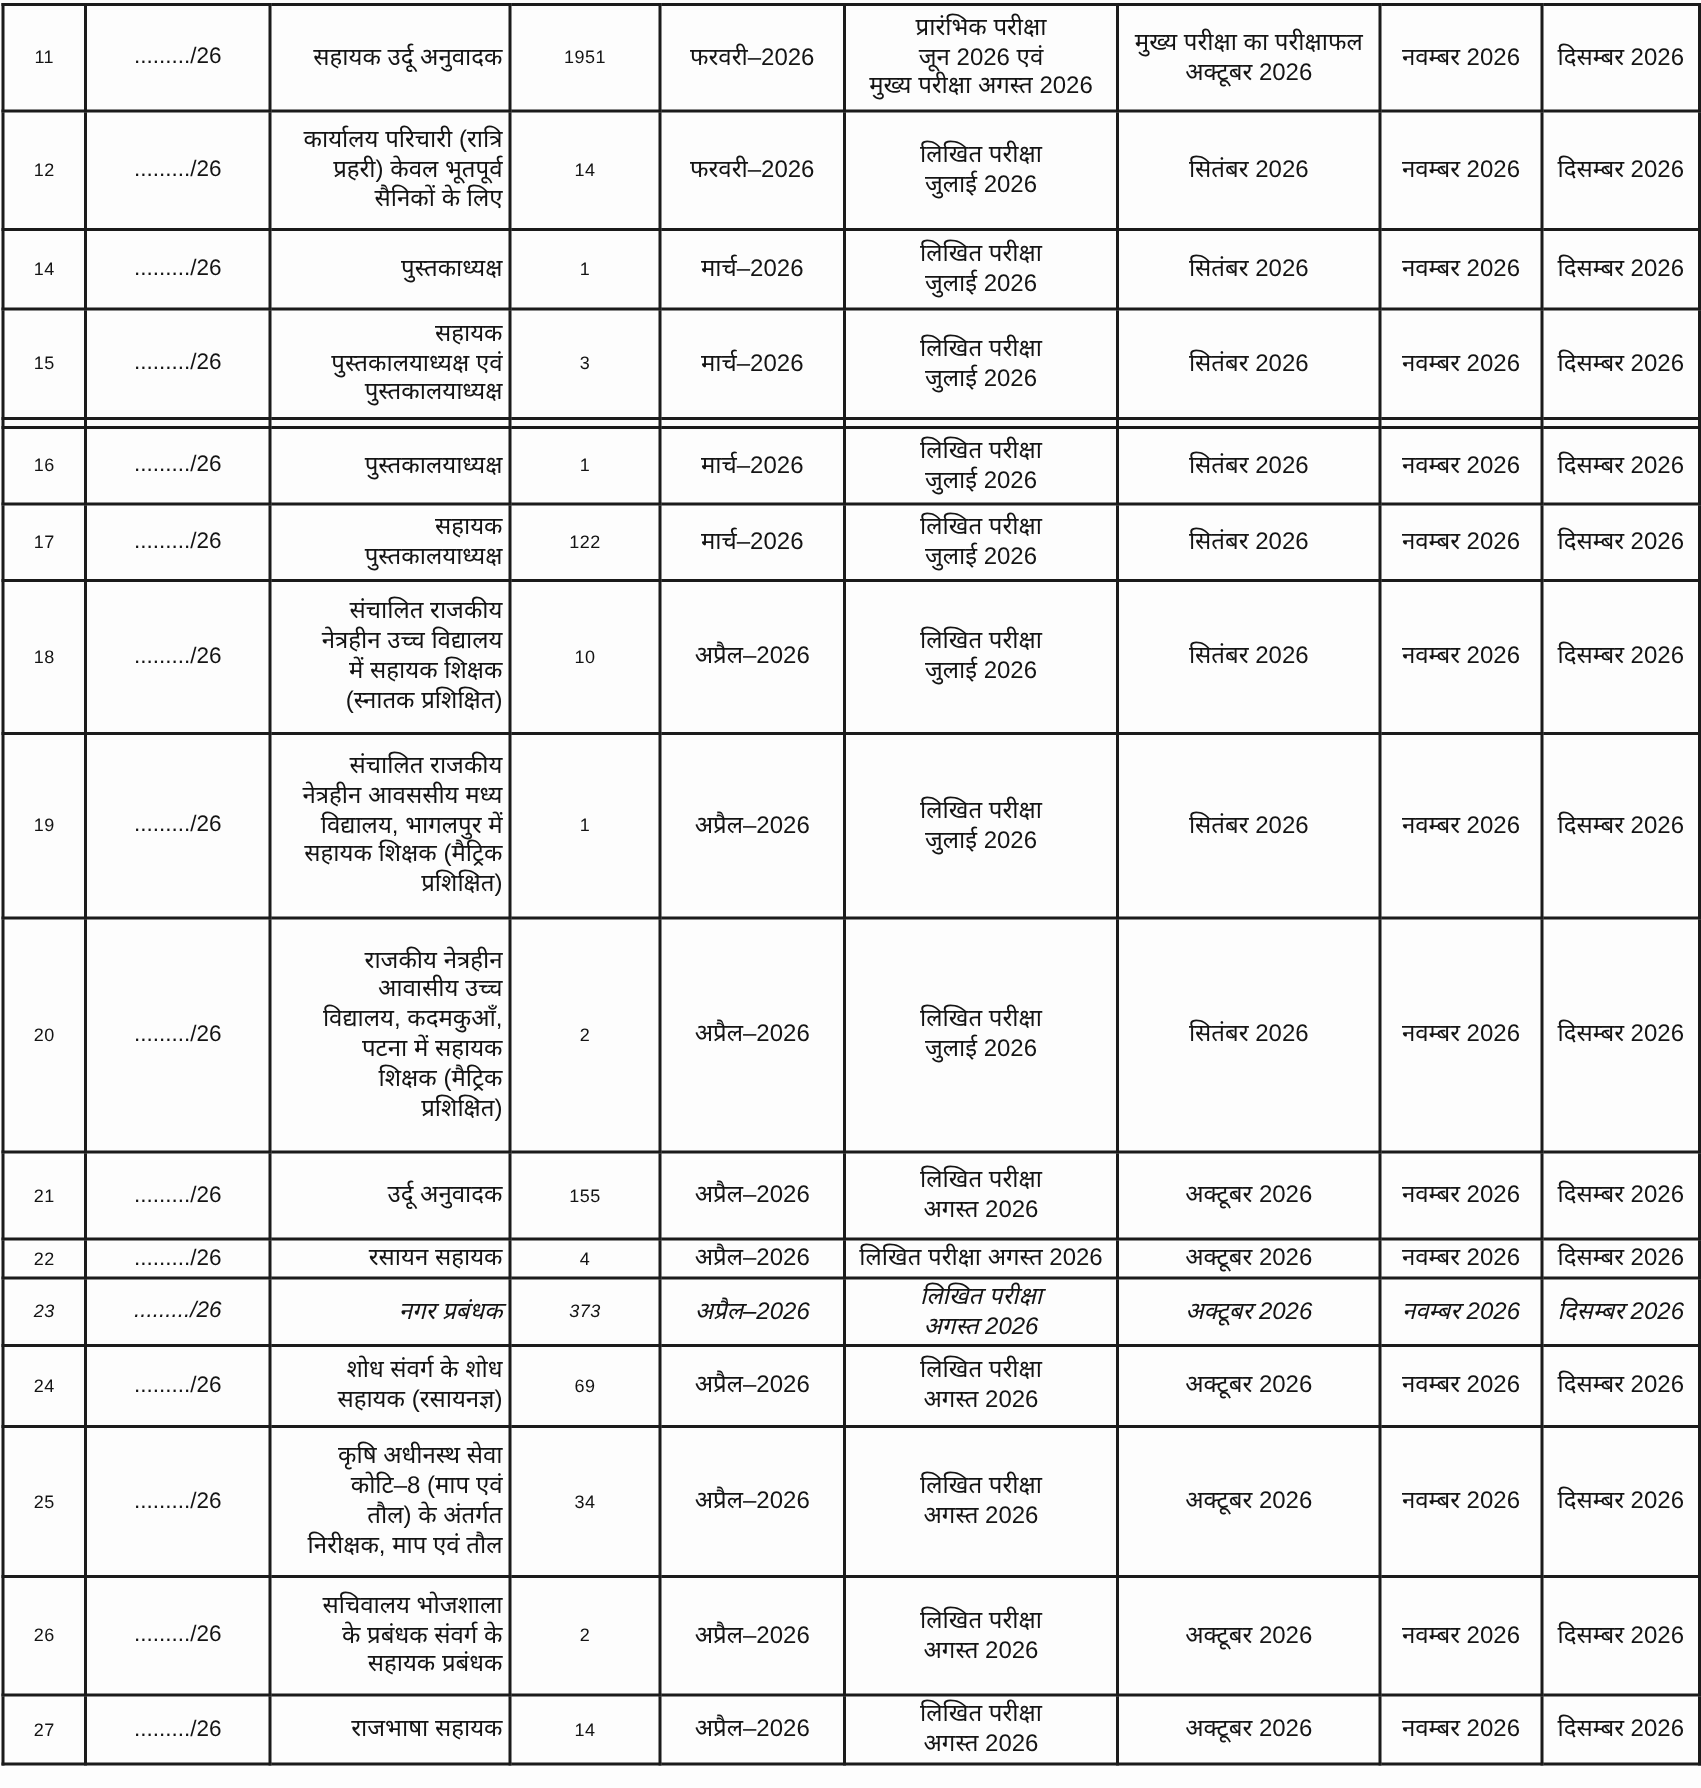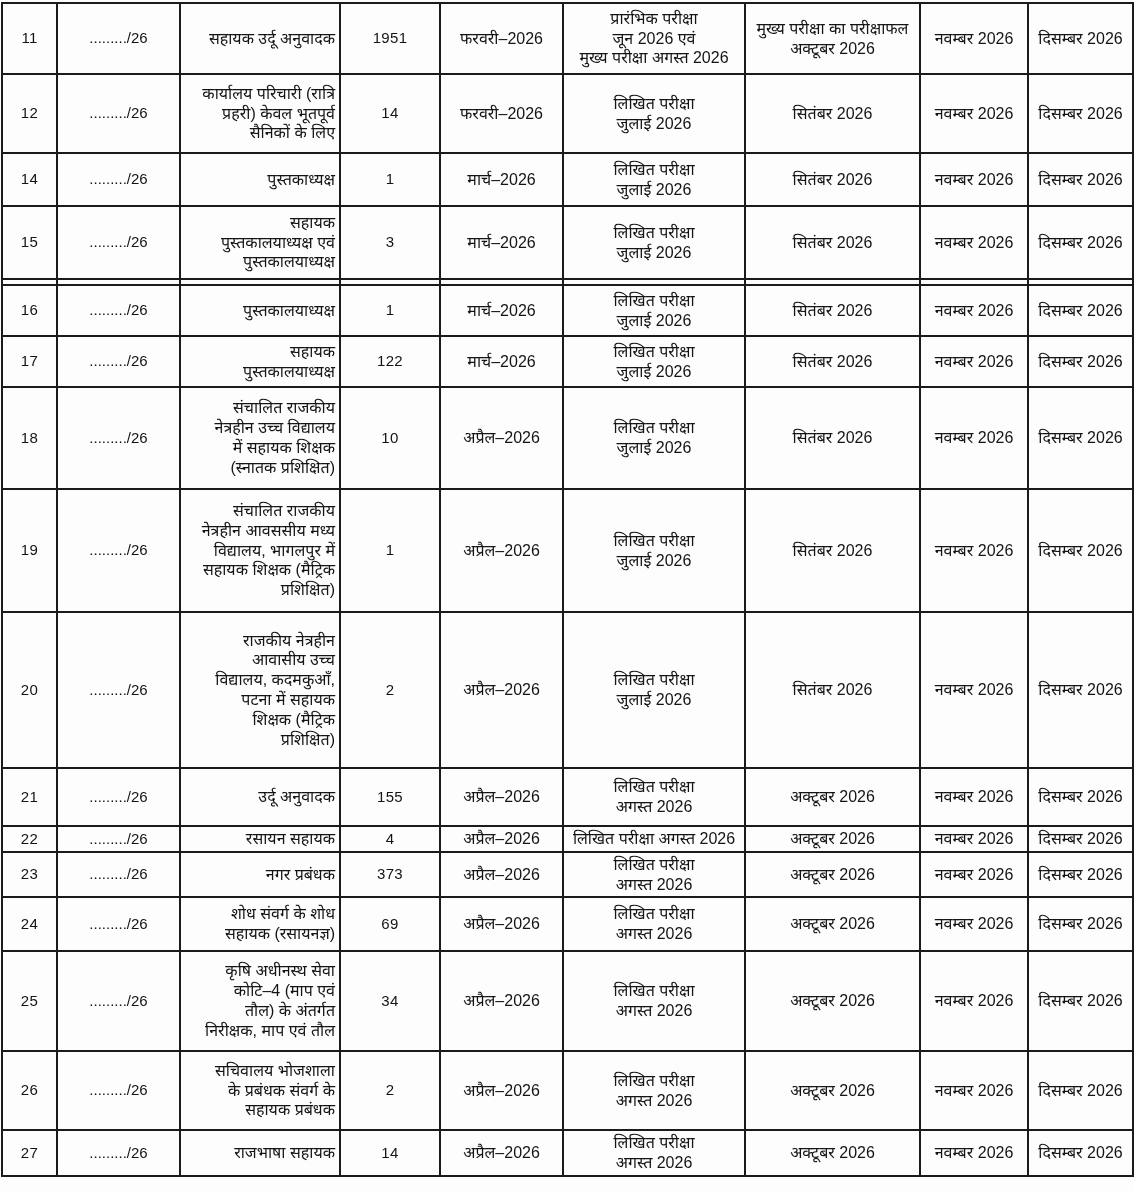--- a/index.html
+++ b/index.html
@@ -27,21 +27,21 @@
     text-align:center;
     vertical-align:middle;
     white-space:pre-line;
     padding:1px 3px;
   }
   table.schedule td.post {
     text-align:right;
     padding-left:7px;
     padding-right:4px;
   }
-  table.schedule td.num  { font-size:15px; letter-spacing:0.3px; }
+  table.schedule td.num  { font-size:12px; letter-spacing:0.3px; }
   table.schedule td.dots { font-size:15px; }
   tr.page-gap td {
     height:6px; padding:0;
     border-top:2px solid #1b1b1b;
     border-bottom:2px solid #1b1b1b;
   }
 </style>
 </head>
 <body>
 
@@ -213,21 +213,21 @@
           <td class="num">22</td>
           <td class="dots">........./26</td>
           <td class="post">रसायन सहायक</td>
           <td class="num">4</td>
           <td>अप्रैल–2026</td>
           <td>लिखित परीक्षा अगस्त 2026</td>
           <td>अक्टूबर 2026</td>
           <td>नवम्बर 2026</td>
           <td>दिसम्बर 2026</td>
         </tr>
-        <tr style="height: 45px;">
+        <tr style="height: 45px; font-style: italic;">
           <td class="num">23</td>
           <td class="dots">........./26</td>
           <td class="post">नगर प्रबंधक</td>
           <td class="num">373</td>
           <td>अप्रैल–2026</td>
           <td>लिखित परीक्षा
 अगस्त 2026</td>
           <td>अक्टूबर 2026</td>
           <td>नवम्बर 2026</td>
           <td>दिसम्बर 2026</td>
@@ -242,21 +242,21 @@
           <td>लिखित परीक्षा
 अगस्त 2026</td>
           <td>अक्टूबर 2026</td>
           <td>नवम्बर 2026</td>
           <td>दिसम्बर 2026</td>
         </tr>
         <tr style="height: 100px;">
           <td class="num">25</td>
           <td class="dots">........./26</td>
           <td class="post">कृषि अधीनस्थ सेवा
-कोटि–4 (माप एवं
+कोटि–8 (माप एवं
 तौल) के अंतर्गत
 निरीक्षक, माप एवं तौल</td>
           <td class="num">34</td>
           <td>अप्रैल–2026</td>
           <td>लिखित परीक्षा
 अगस्त 2026</td>
           <td>अक्टूबर 2026</td>
           <td>नवम्बर 2026</td>
           <td>दिसम्बर 2026</td>
         </tr>

